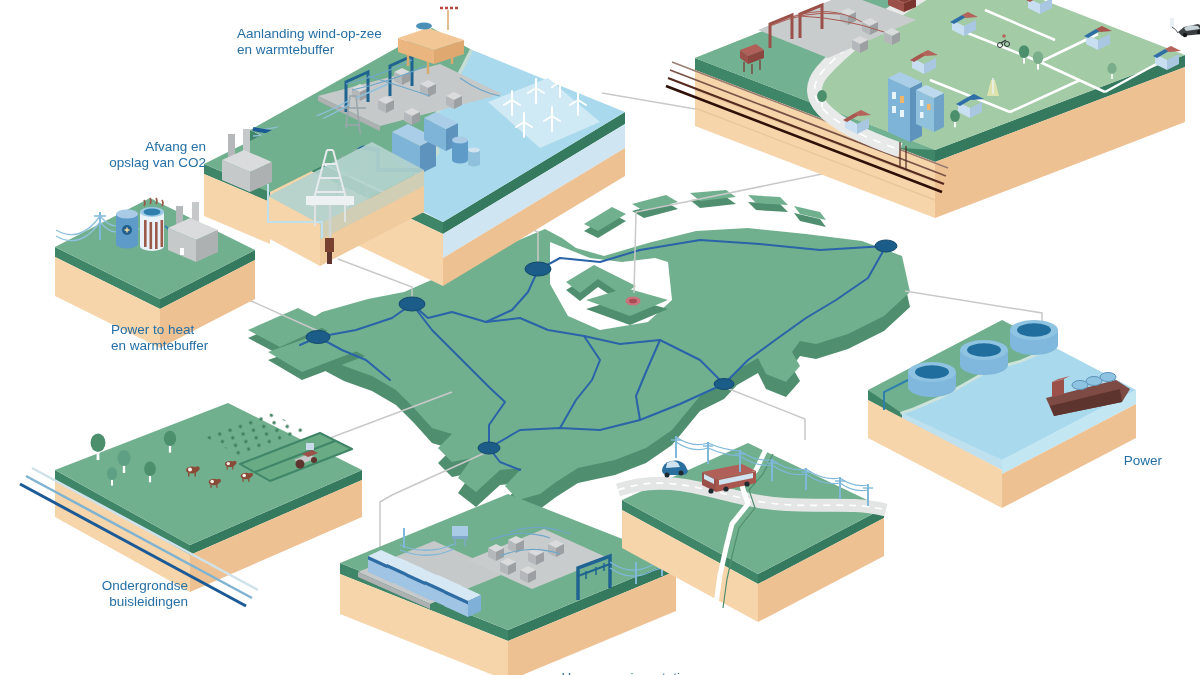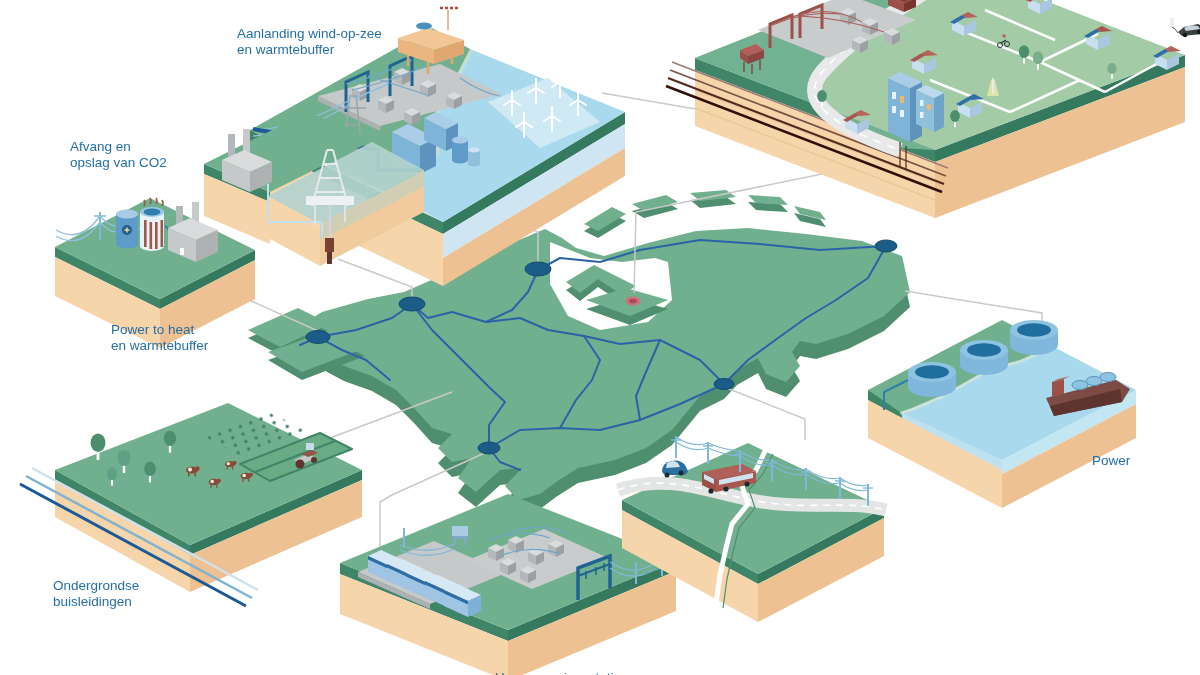--- a/index.html
+++ b/index.html
@@ -1,21 +1,21 @@
 <!DOCTYPE html>
 <html><head>
 <meta charset="utf-8">
 <style>
   html,body{margin:0;padding:0;background:#ffffff;}
   .stage{position:relative;width:1200px;height:675px;background:#ffffff;overflow:hidden;
          font-family:"Liberation Sans",sans-serif;}
   .stage svg{position:absolute;left:0;top:0;}
   .label{position:absolute;font-weight:400;font-size:13.5px;line-height:15.5px;
          color:#256fa5;white-space:nowrap;}
-  .label.c{text-align:left;}
+  .label.c{text-align:right;}
 </style>
 </head>
 <body>
 
 <div class="stage">
 <svg width="1200" height="675" viewBox="0 0 1200 675">
 <defs>
   <path id="nl" d="M287,334 L322,312 L368,299 L404,292 L436,278 L472,258 L512,243 L545,229 L562,238 L576,248 L604,256 L648,243 L696,231 L748,228 L806,234 L862,241 L902,256 L910,292 L884,316 L848,334 L816,344 L800,341 L792,352 L800,366 L786,382 L766,374 L758,358 L737,370 L724,384 L700,396 L672,430 L646,448 L615,460 L578,468 L556,482 L540,494 L518,500 L505,486 L522,468 L500,470 L476,492 L458,478 L472,458 L452,462 L438,448 L452,434 L432,428 L414,408 L396,390 L372,376 L344,366 L314,350 Z"></path>
   <g id="tree">
     <rect x="-1.2" y="-2" width="2.4" height="9" fill="#ffffff"></rect>

